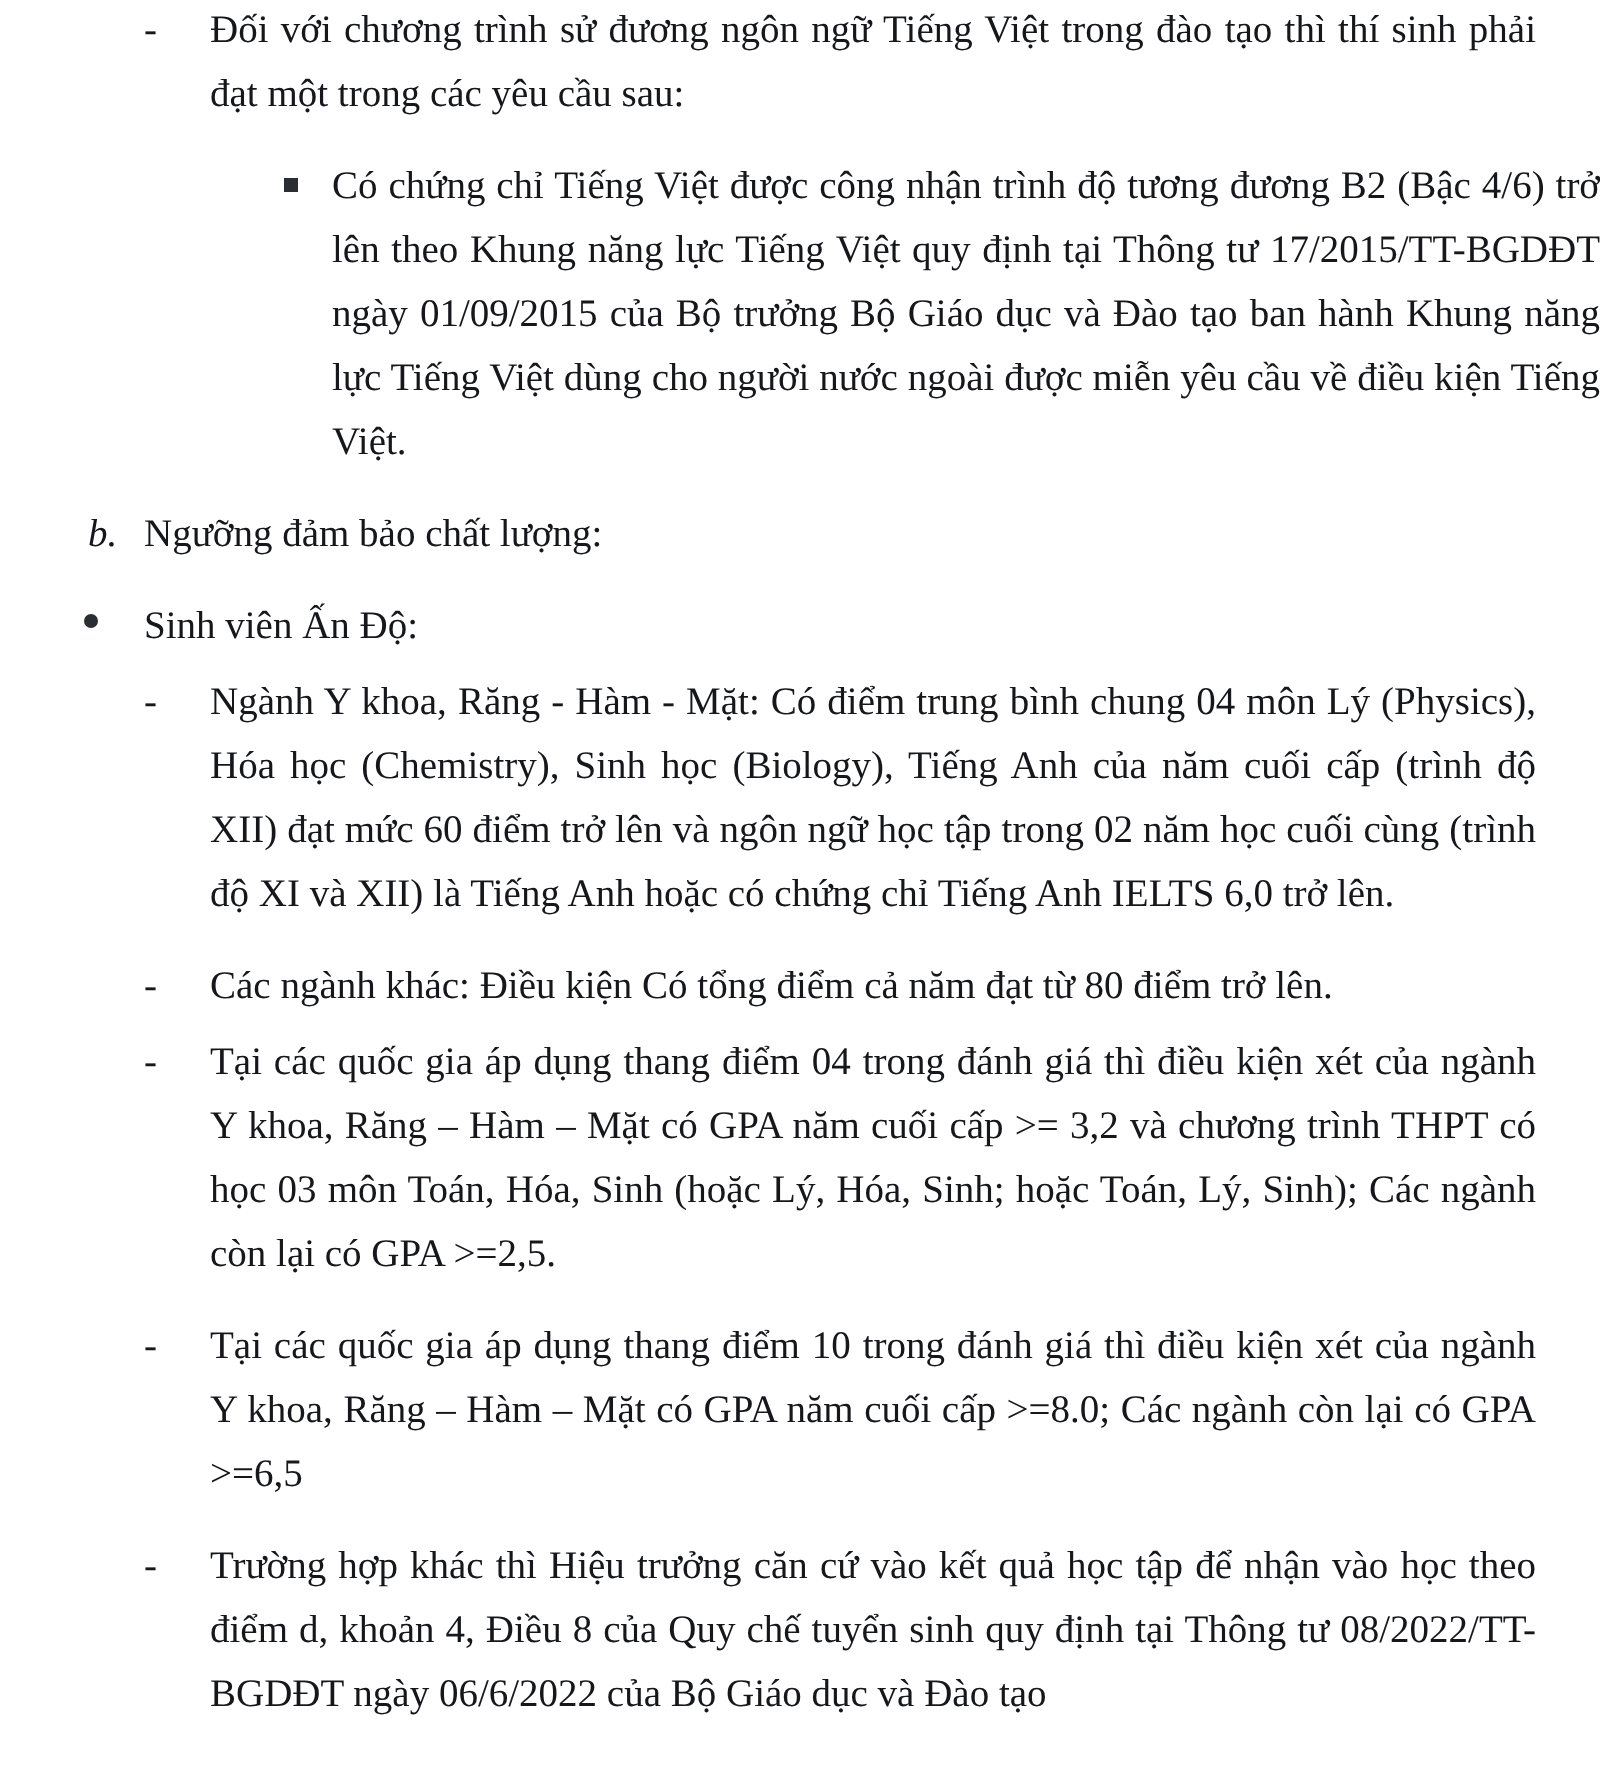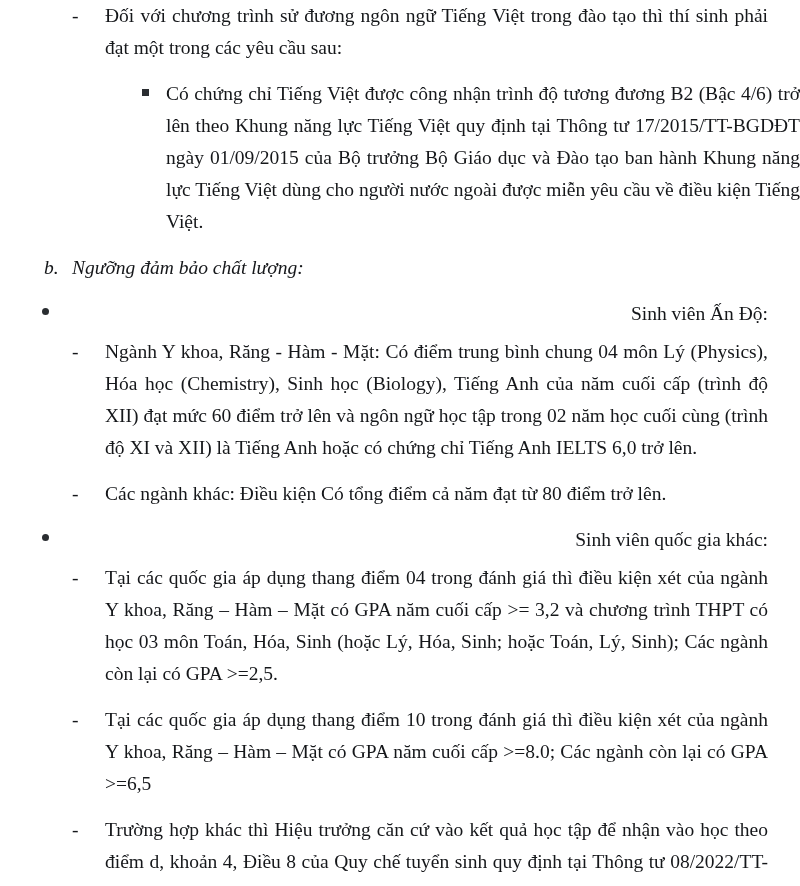--- a/index.html
+++ b/index.html
@@ -67,28 +67,27 @@
     vertical-align: 2px;
   }
 
   
   .alpha { margin-left: 44px; margin-right: 32px; }
   .alpha > .marker {
     width: 28px;
     font-style: italic;
   }
   .alpha > .body {
-    font-style: italic;
     text-align: left;
   }
 
   
   .dot { margin-left: 42px; margin-right: 32px; }
   .dot > .marker { width: 30px; }
-  .dot > .body { text-align: right; }
+  .dot > .body { text-align: left; }
   .bullet-dot {
     display: inline-block;
     width: 7px;
     height: 7px;
     border-radius: 50%;
     background: #2a2d31;
     vertical-align: 5px;
   }
 
   
@@ -124,24 +123,20 @@
   <div class="row lvl1 gap-sm">
     <span class="marker">-</span>
     <span class="body">Ngành Y khoa, Răng - Hàm - Mặt: Có điểm trung bình chung 04 môn Lý (Physics), Hóa học (Chemistry), Sinh học (Biology), Tiếng Anh của năm cuối cấp (trình độ XII) đạt mức 60 điểm trở lên và ngôn ngữ học tập trong 02 năm học cuối cùng (trình độ XI và XII) là Tiếng Anh hoặc có chứng chỉ Tiếng Anh IELTS 6,0 trở lên.</span>
   </div>
 
   <div class="row lvl1 gap-md">
     <span class="marker">-</span>
     <span class="body">Các ngành khác: Điều kiện Có tổng điểm cả năm đạt từ 80 điểm trở lên.</span>
   </div>
 
-  <div class="row dot gap-md">
-    <span class="marker"><span class="bullet-dot"></span></span>
-    <span class="body">Sinh viên quốc gia khác:</span>
-  </div>
 
   <div class="row lvl1 gap-sm">
     <span class="marker">-</span>
     <span class="body">Tại các quốc gia áp dụng thang điểm 04 trong đánh giá thì điều kiện xét của ngành Y khoa, Răng – Hàm – Mặt có GPA năm cuối cấp &gt;= 3,2 và chương trình THPT có học 03 môn Toán, Hóa, Sinh (hoặc Lý, Hóa, Sinh; hoặc Toán, Lý, Sinh); Các ngành còn lại có GPA &gt;=2,5.</span>
   </div>
 
   <div class="row lvl1 gap-md">
     <span class="marker">-</span>
     <span class="body">Tại các quốc gia áp dụng thang điểm 10 trong đánh giá thì điều kiện xét của ngành Y khoa, Răng – Hàm – Mặt có GPA năm cuối cấp &gt;=8.0; Các ngành còn lại có GPA &gt;=6,5</span>
   </div>

